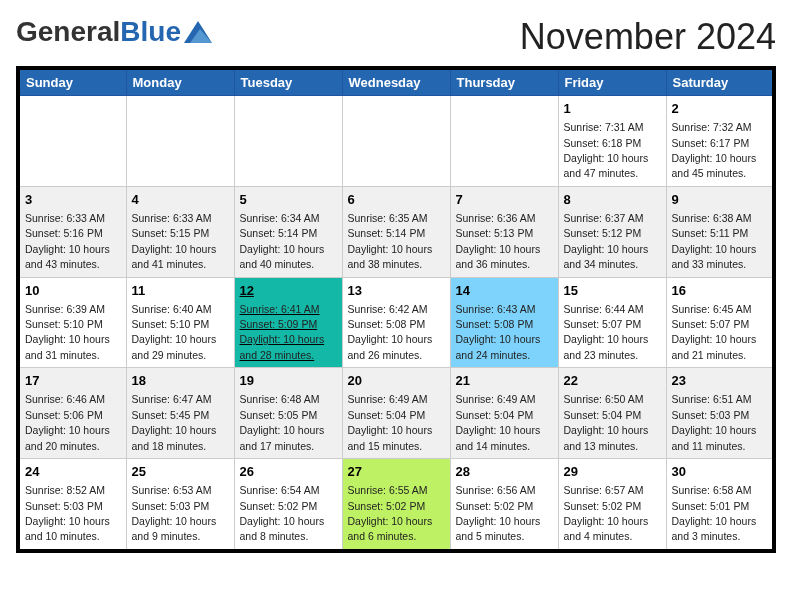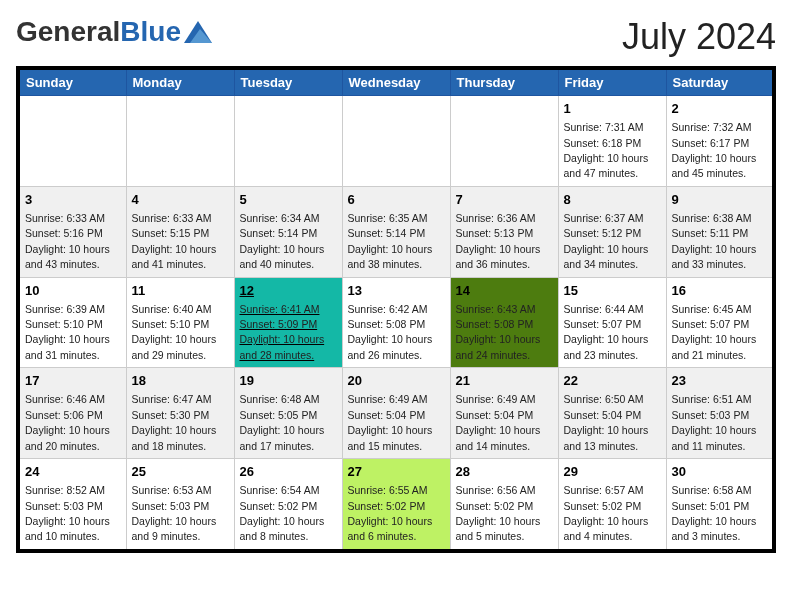--- a/index.html
+++ b/index.html
@@ -91,21 +91,21 @@
       <span style="font-size:28px;font-weight:bold;">
         <span style="color:#333;">General</span><span style="color:#2566b0;">Blue</span>
       </span>
       <svg width="28" height="22" viewBox="0 0 28 22" style="margin-left:3px;">
         <polygon points="0,22 14,0 28,22" fill="#2566b0"></polygon>
         <polygon points="6,22 16,8 28,22" fill="#6aacdf" opacity="0.7"></polygon>
       </svg>
     </div>
   </div>
   <div class="title-block">
-    <div class="month-title">July 2024</div>
+    <div class="month-title">November 2024</div>
   </div>
 </div>
 
 <table class="calendar">
   <thead>
     <tr>
     <th>Sunday</th>
         <th>Monday</th>
         <th>Tuesday</th>
         <th>Wednesday</th>
@@ -157,36 +157,36 @@
 Daylight: 10 hours and 31 minutes.</span></td>
         <td style="background: rgb(255, 255, 255);"><span class="day-number">11</span><span class="day-info" style="white-space: pre-line;">Sunrise: 6:40 AM
 Sunset: 5:10 PM
 Daylight: 10 hours and 29 minutes.</span></td>
         <td style="background: #14b8a6; text-decoration: underline;"><span class="day-number">12</span><span class="day-info" style="white-space: pre-line;">Sunrise: 6:41 AM
 Sunset: 5:09 PM
 Daylight: 10 hours and 28 minutes.</span></td>
         <td style="background: rgb(255, 255, 255);"><span class="day-number">13</span><span class="day-info" style="white-space: pre-line;">Sunrise: 6:42 AM
 Sunset: 5:08 PM
 Daylight: 10 hours and 26 minutes.</span></td>
-        <td style="background: #4d7c0f;"><span class="day-number">14</span><span class="day-info" style="white-space: pre-line;">Sunrise: 6:43 AM
+        <td style="background: #7dd3fc;"><span class="day-number">14</span><span class="day-info" style="white-space: pre-line;">Sunrise: 6:43 AM
 Sunset: 5:08 PM
 Daylight: 10 hours and 24 minutes.</span></td>
         <td style="background: rgb(255, 255, 255);"><span class="day-number">15</span><span class="day-info" style="white-space: pre-line;">Sunrise: 6:44 AM
 Sunset: 5:07 PM
 Daylight: 10 hours and 23 minutes.</span></td>
         <td style="background: rgb(255, 255, 255);"><span class="day-number">16</span><span class="day-info" style="white-space: pre-line;">Sunrise: 6:45 AM
 Sunset: 5:07 PM
 Daylight: 10 hours and 21 minutes.</span></td>
       </tr>
       <tr>
         <td style="background: rgb(240, 240, 240);"><span class="day-number">17</span><span class="day-info" style="white-space: pre-line;">Sunrise: 6:46 AM
 Sunset: 5:06 PM
 Daylight: 10 hours and 20 minutes.</span></td>
         <td style="background: rgb(240, 240, 240);"><span class="day-number">18</span><span class="day-info" style="white-space: pre-line;">Sunrise: 6:47 AM
-Sunset: 5:30 PM
+Sunset: 5:45 PM
 Daylight: 10 hours and 18 minutes.</span></td>
         <td style="background: rgb(240, 240, 240);"><span class="day-number">19</span><span class="day-info" style="white-space: pre-line;">Sunrise: 6:48 AM
 Sunset: 5:05 PM
 Daylight: 10 hours and 17 minutes.</span></td>
         <td style="background: rgb(240, 240, 240);"><span class="day-number">20</span><span class="day-info" style="white-space: pre-line;">Sunrise: 6:49 AM
 Sunset: 5:04 PM
 Daylight: 10 hours and 15 minutes.</span></td>
         <td style="background: rgb(240, 240, 240);"><span class="day-number">21</span><span class="day-info" style="white-space: pre-line;">Sunrise: 6:49 AM
 Sunset: 5:04 PM
 Daylight: 10 hours and 14 minutes.</span></td>

